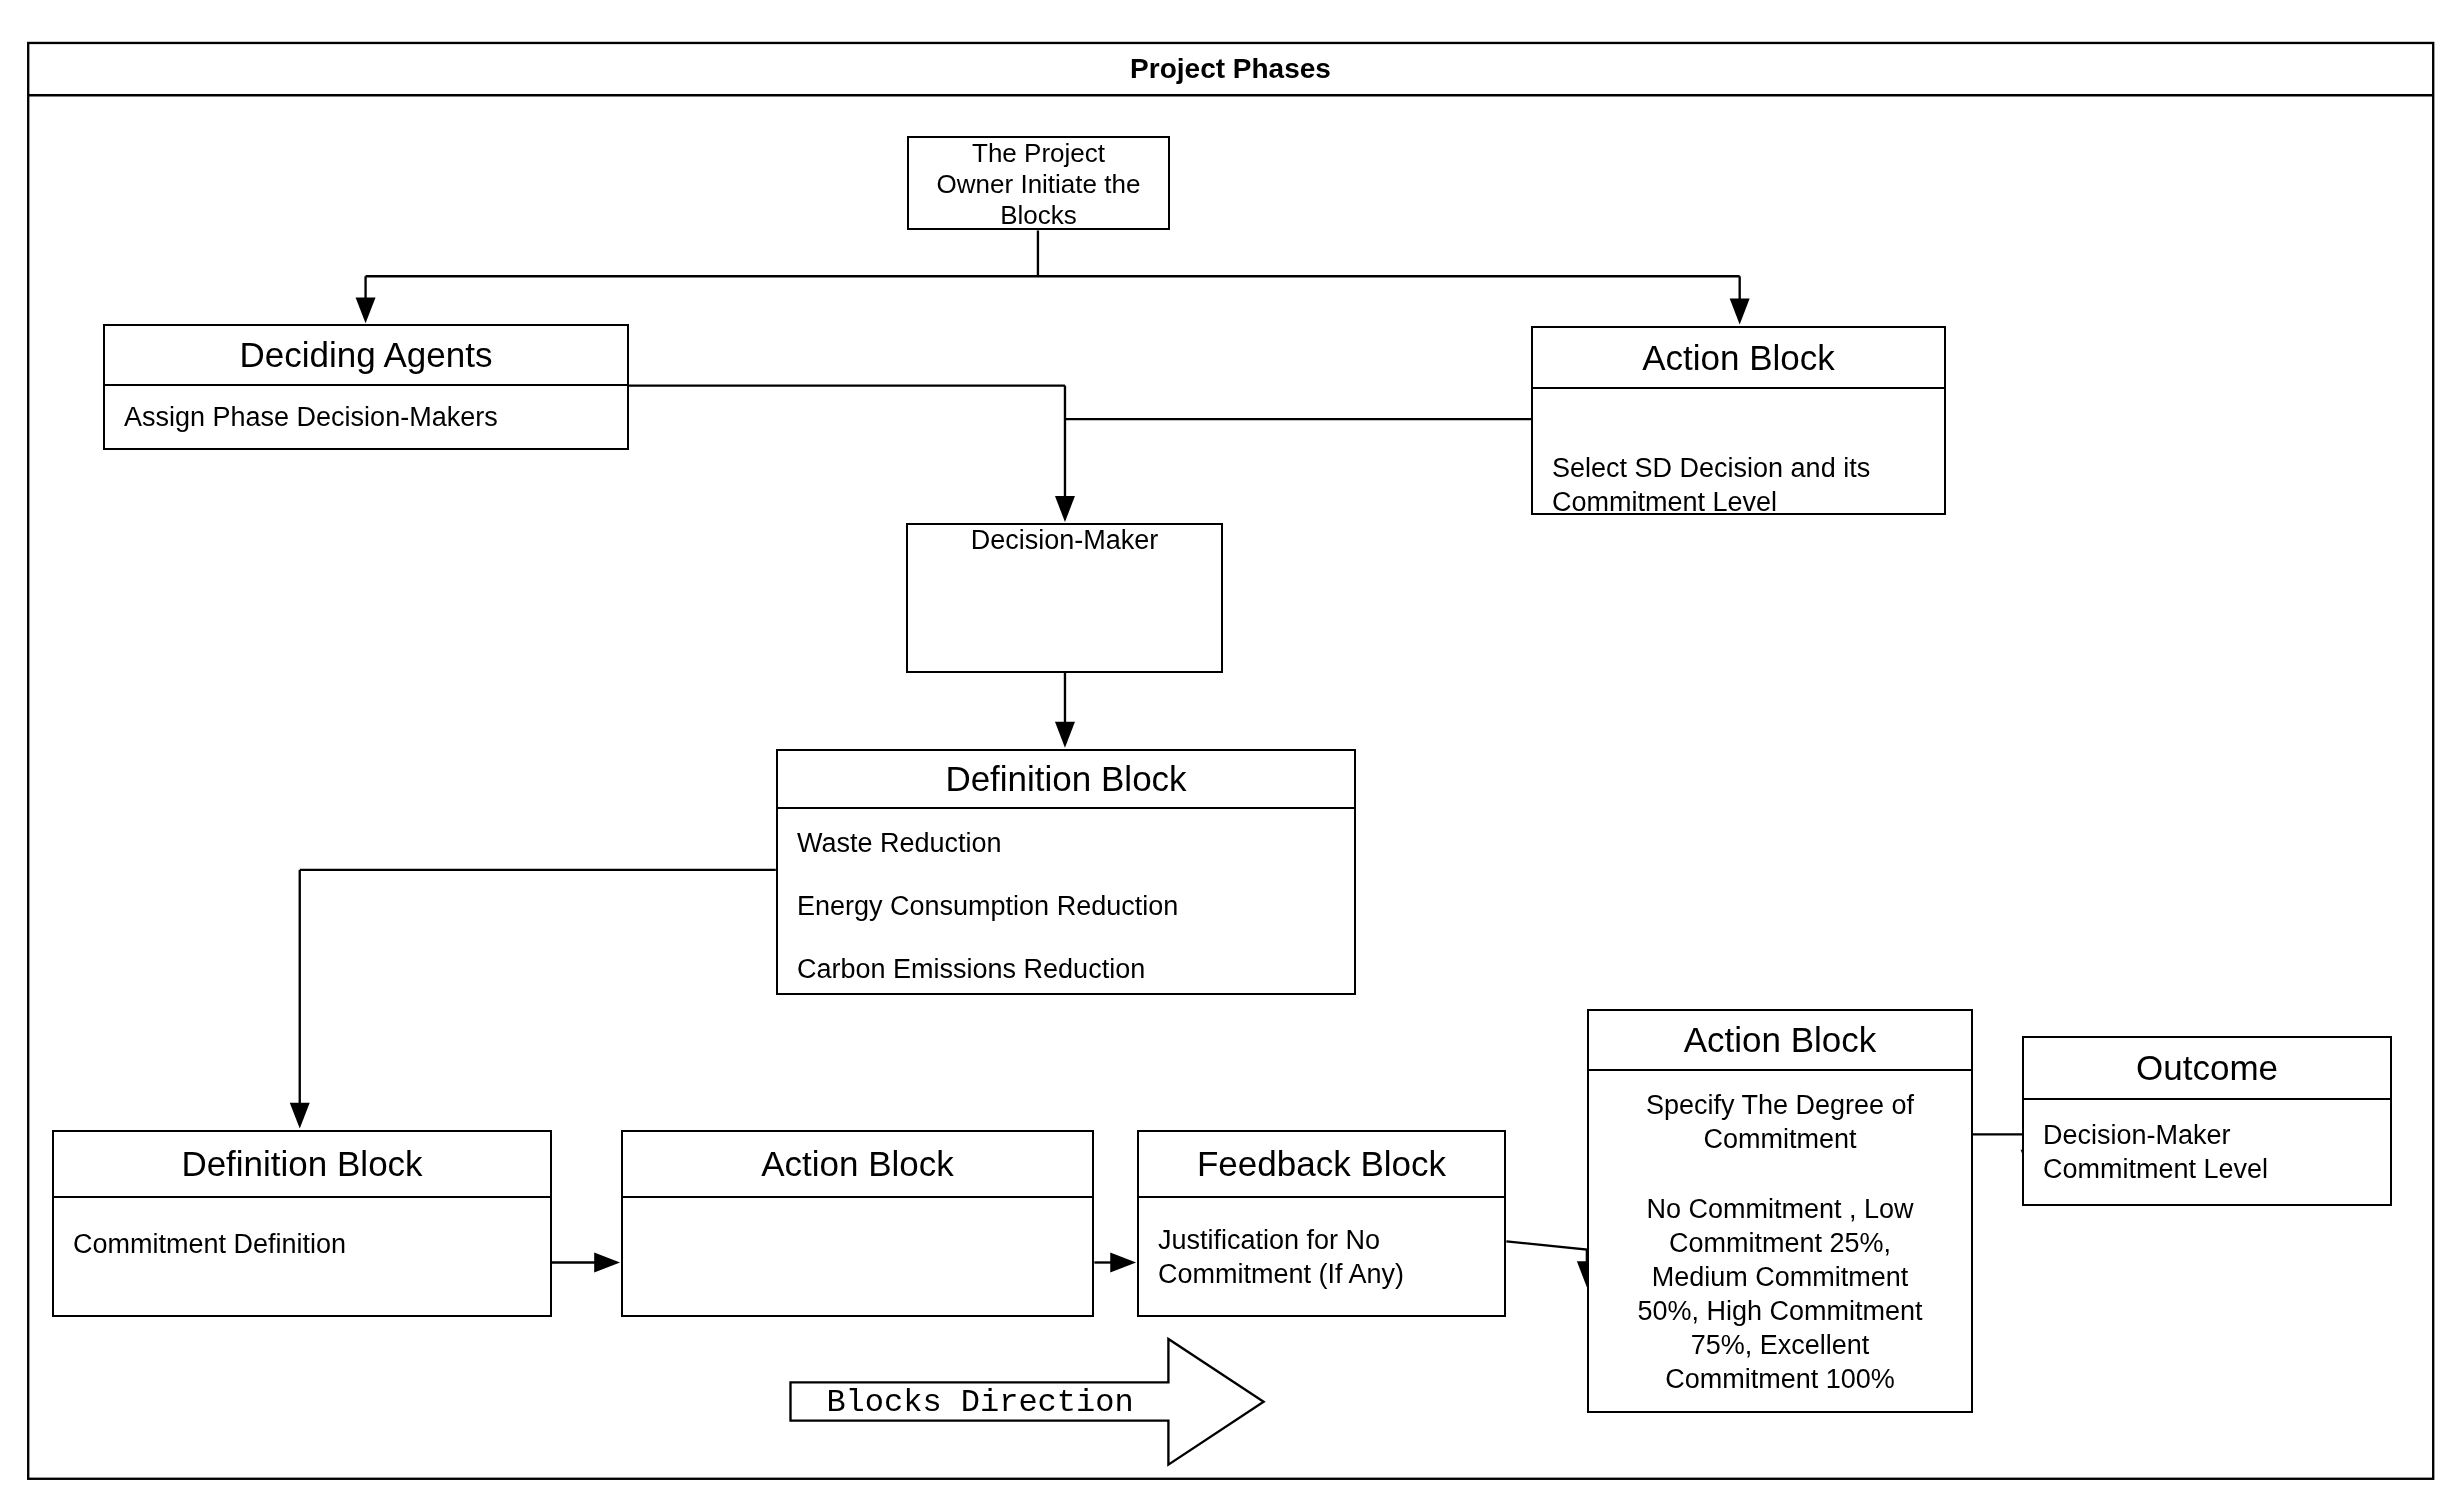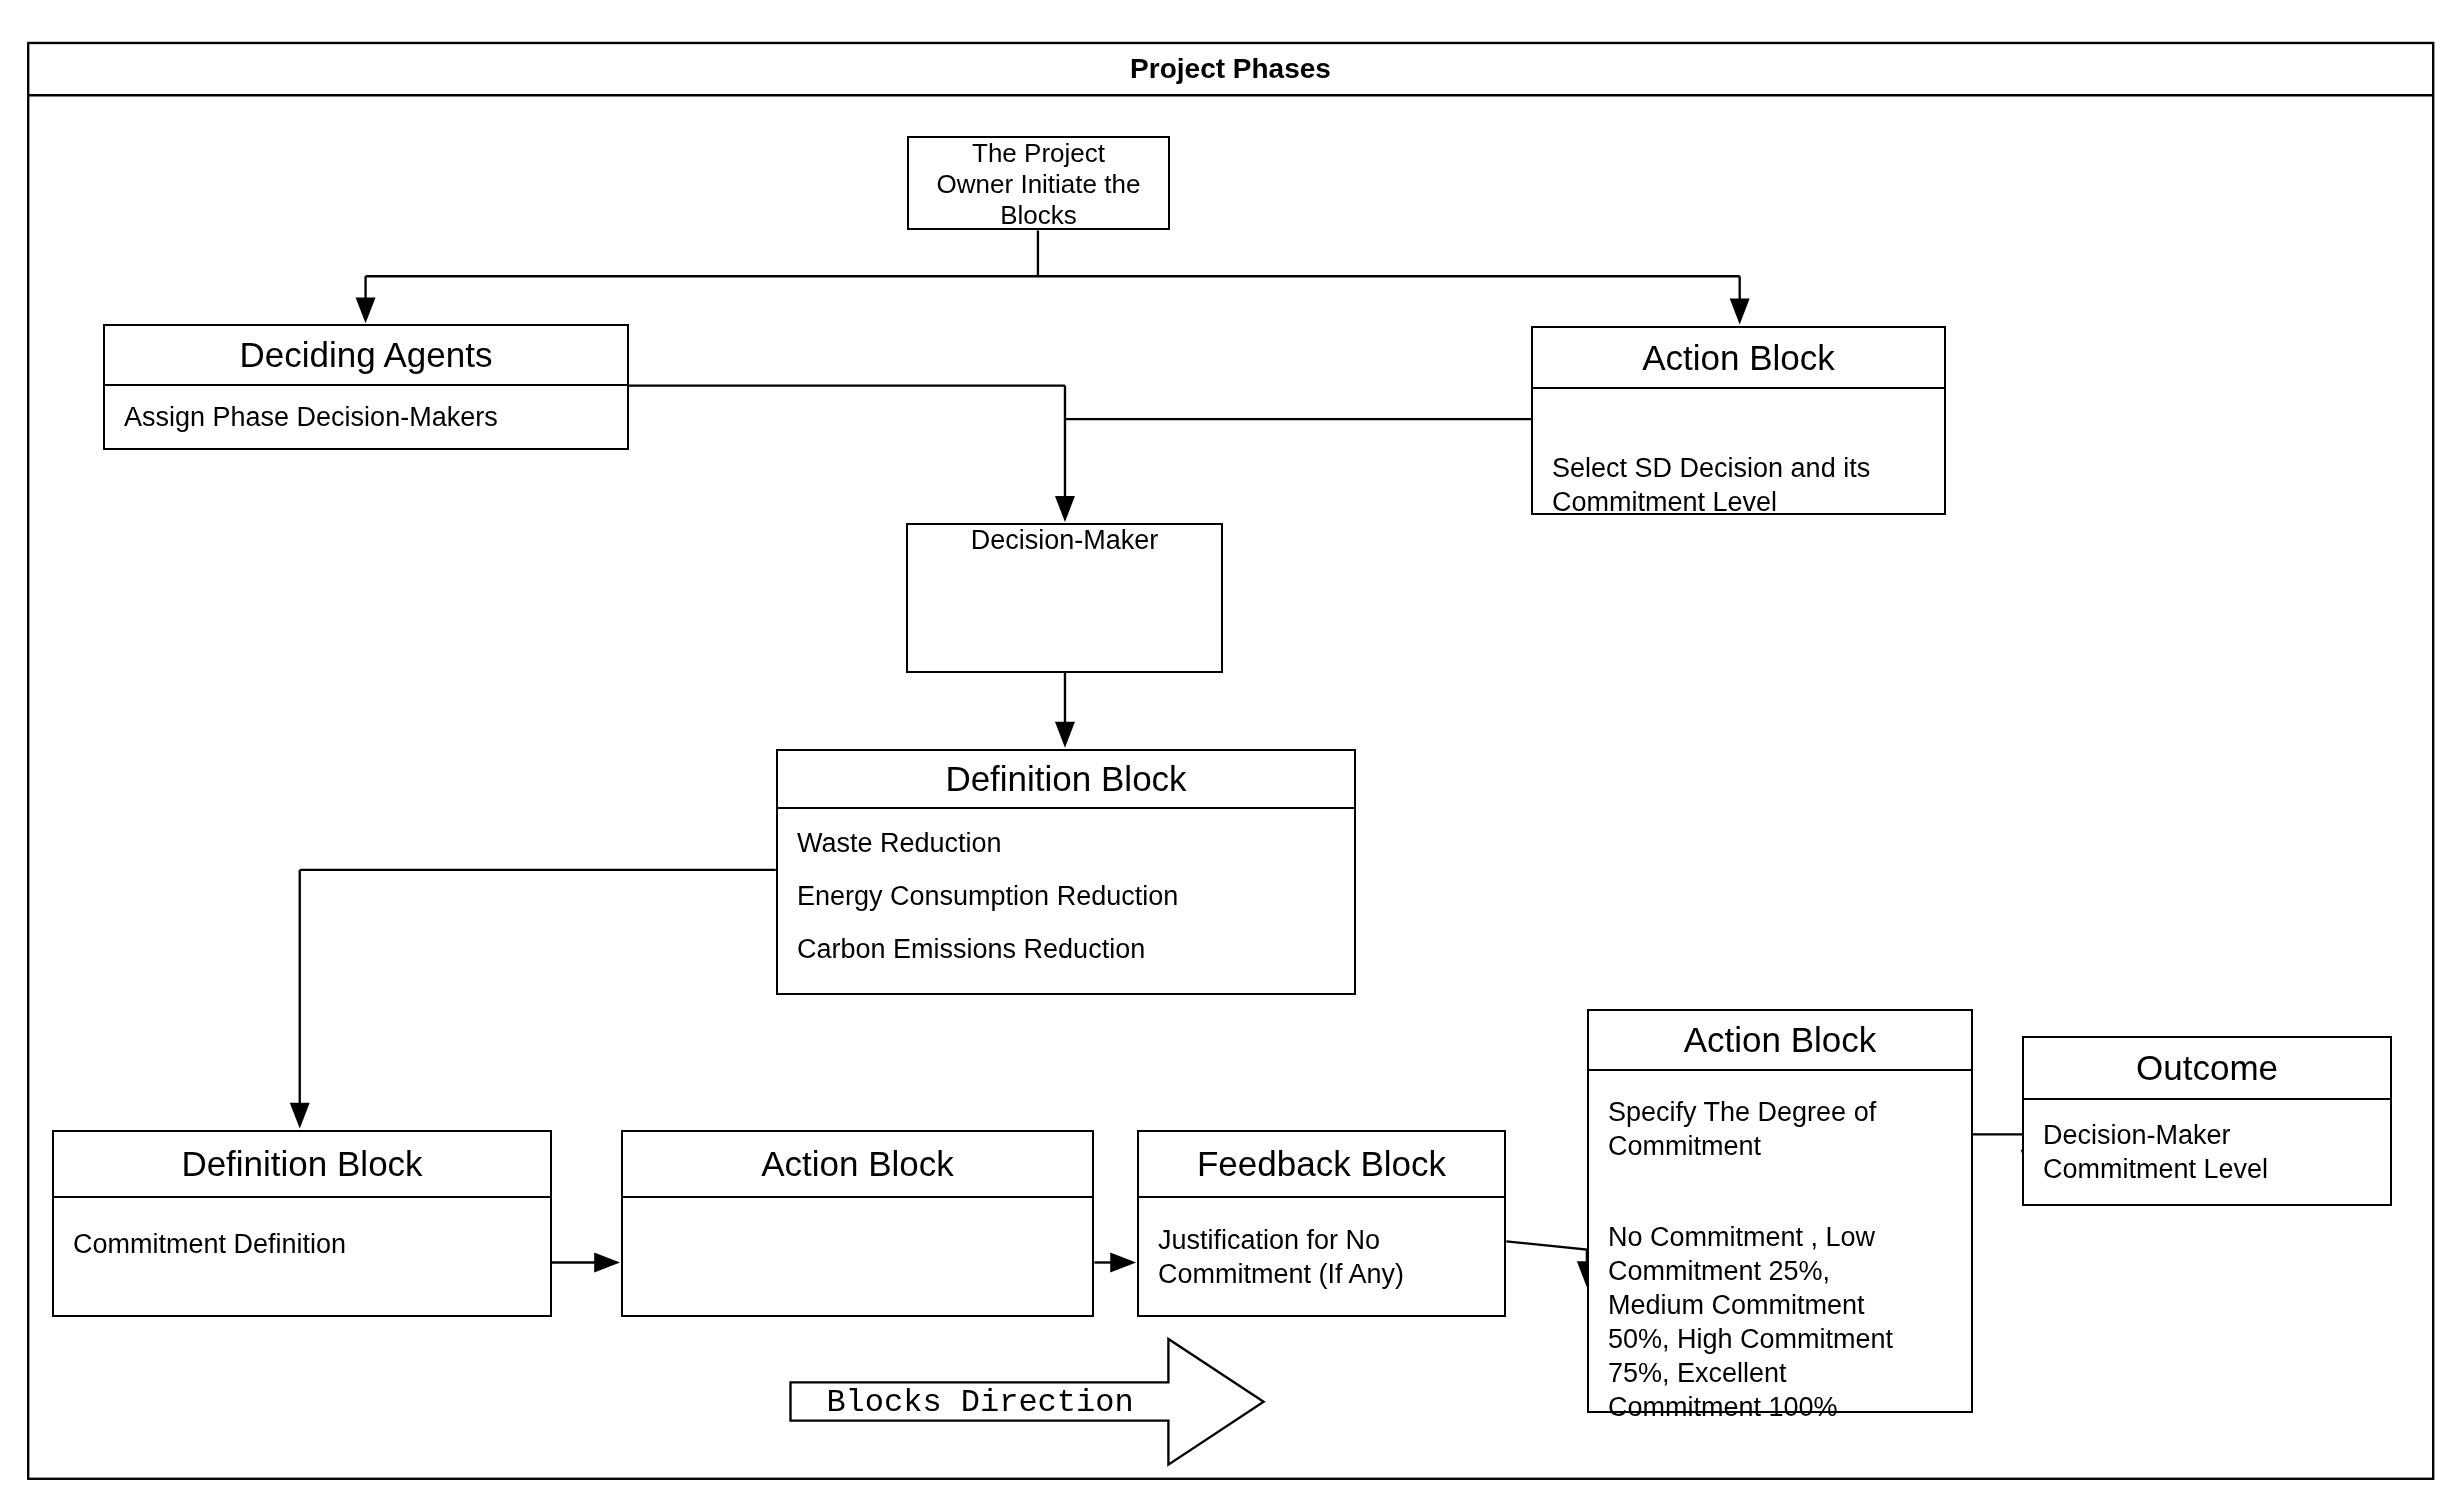--- a/index.html
+++ b/index.html
@@ -167,21 +167,21 @@
     <div class="bod" style="justify-content:flex-start;padding-top:14px;margin-top:48px;">Select SD Decision and its
 Commitment Level</div>
   </div>
 
   <div class="node single" style="left:906px;top:523px;width:317px;height:150px;font-size:27px;">
     <div>Decision-Maker</div>
   </div>
 
   <div class="node" style="left:776px;top:749px;width:580px;height:246px;">
     <div class="hdr" style="height:58px;">Definition Block</div>
-    <div class="bod top-align" style="padding-top:16.5px;gap:19px;">
+    <div class="bod top-align" style="padding-top:16.5px;gap:29px;">
       <span class="item">Waste Reduction</span>
       <span class="item">Energy Consumption Reduction</span>
       <span class="item">Carbon Emissions Reduction</span>
     </div>
   </div>
 
   <div class="node" style="left:52px;top:1130px;width:500px;height:187px;">
     <div class="hdr" style="height:66px;">Definition Block</div>
     <div class="bod" style="justify-content:flex-start;padding-top:29px;">Commitment Definition</div>
   </div>
@@ -191,21 +191,21 @@
   </div>
 
   <div class="node" style="left:1137px;top:1130px;width:369px;height:187px;">
     <div class="hdr" style="height:66px;">Feedback Block</div>
     <div class="bod">Justification for No
 Commitment (If Any)</div>
   </div>
 
   <div class="node" style="left:1587px;top:1009px;width:386px;height:404px;">
     <div class="hdr" style="height:60px;">Action Block</div>
-    <div class="bod top-align" style="padding-top:24px;gap:57px;">
+    <div class="bod top-align" style="padding-top:17px;gap:36px;text-align:center;">
       <span>Specify The Degree of
 Commitment</span>
       <span>No Commitment , Low
 Commitment 25%,
 Medium Commitment
 50%, High Commitment
 75%, Excellent
 Commitment 100%</span>
     </div>
   </div>

